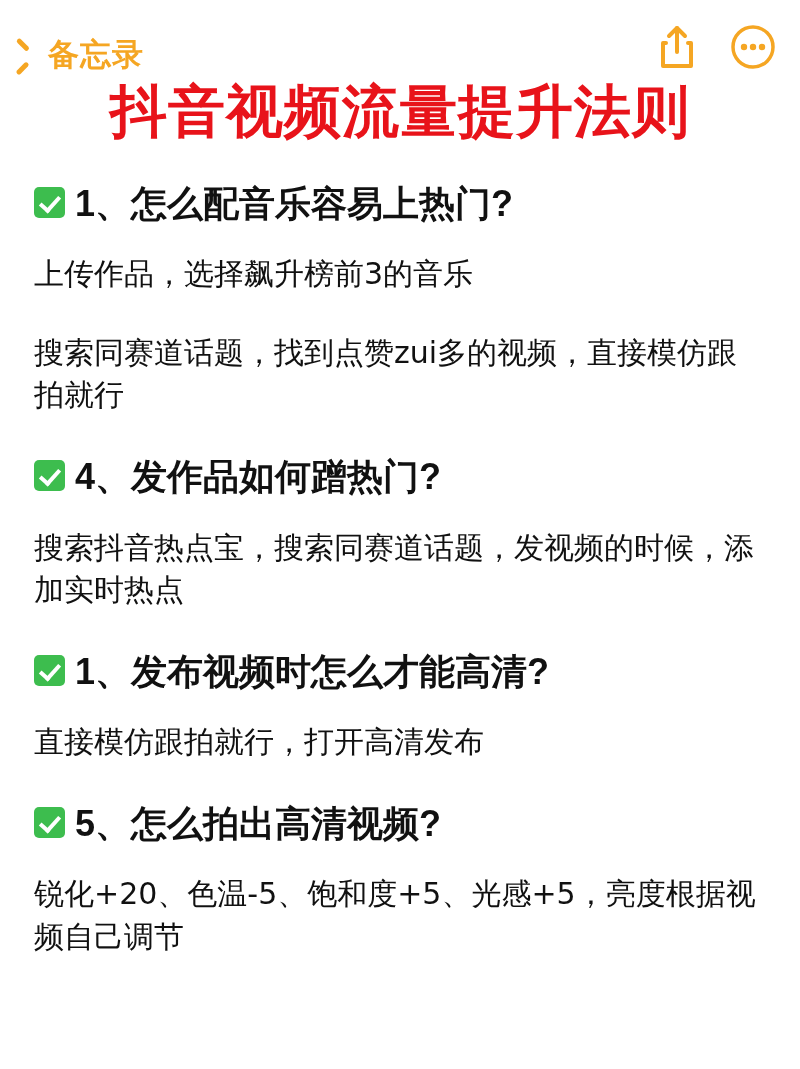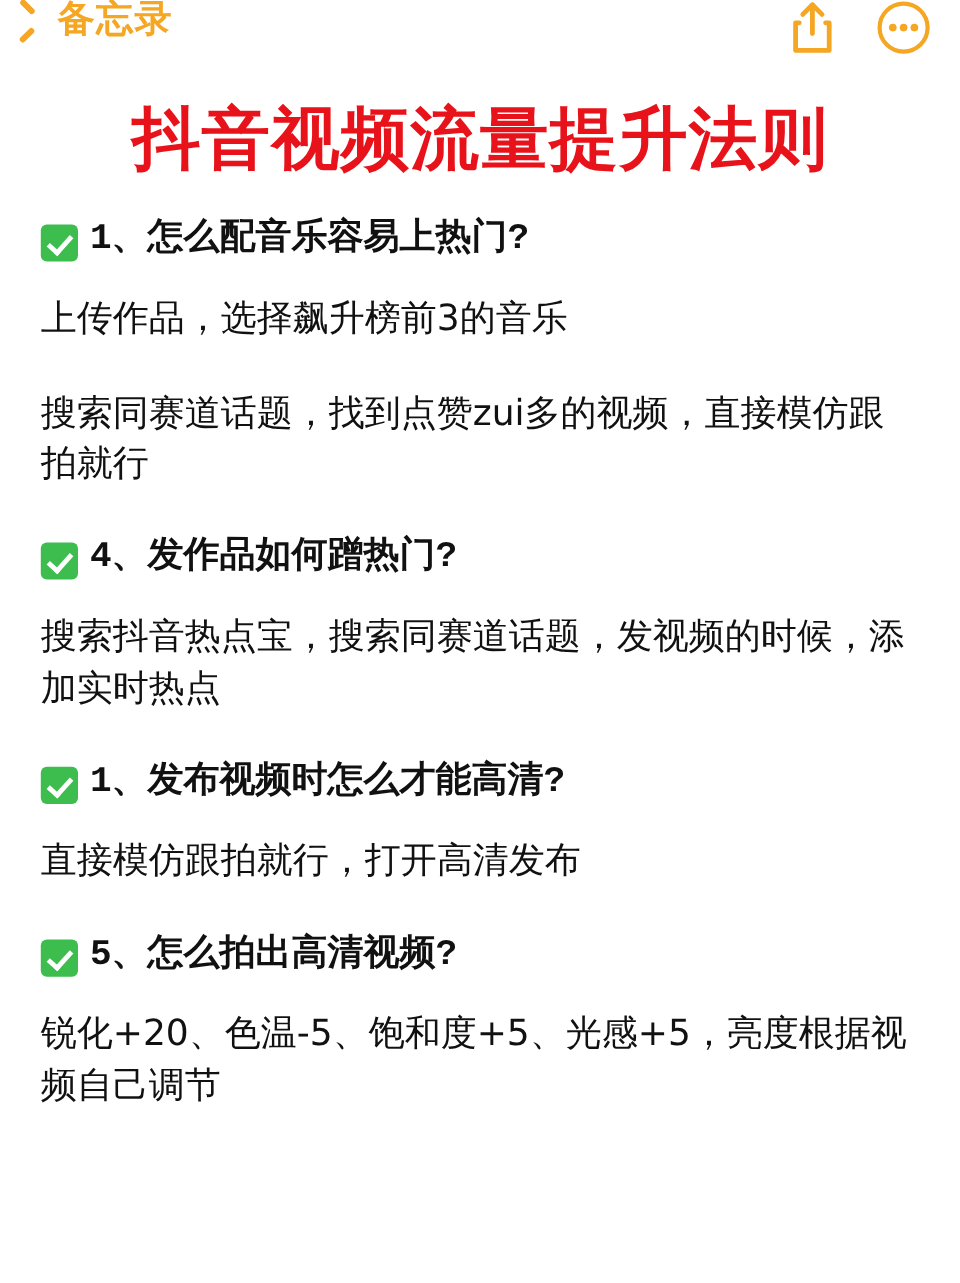--- a/index.html
+++ b/index.html
@@ -15,21 +15,21 @@
     height: 1069px;
     background: #ffffff;
     overflow: hidden;
   }
 
   
   .navbar {
     position: relative;
     height: 70px;
     display: flex;
-    align-items: flex-start;
+    align-items: flex-end;
     padding: 0 24px;
   }
   .nav-back {
     display: flex;
     align-items: center;
     gap: 6px;
     color: #f5a623;
     cursor: pointer;
     user-select: none;
   }
@@ -75,21 +75,21 @@
 
   
   .title {
     margin: 14px 0 0 0;
     text-align: center;
     color: #e8131a;
     font-size: 57px;
     font-weight: 700;
     letter-spacing: 1px;
     line-height: 1.15;
-    font-family: Liberation Sans, sans-serif;
+    font-family: Liberation Mono, monospace;
   }
 
   
   .content {
     padding: 30px 34px 0 34px;
   }
   .block { margin-bottom: 36px; }
   .block:last-child { margin-bottom: 0; }
 
   .q-line {
@@ -112,25 +112,25 @@
     position: absolute;
     left: 10px;
     top: 5px;
     width: 8px;
     height: 16px;
     border: solid #ffffff;
     border-width: 0 4px 4px 0;
     transform: rotate(42deg);
   }
   .q-text {
-    font-size: 30px;
+    font-size: 36px;
     font-weight: 700;
     color: #111111;
     line-height: 1.35;
-    font-family: Liberation Mono, monospace;
+    font-family: Liberation Sans, sans-serif;
   }
   .a-text {
     font-size: 30px;
     color: #111111;
     line-height: 1.42;
     font-family: "DejaVu Sans", "Liberation Sans", sans-serif;
     margin-top: 25px;
   }
 </style>
 </head>

